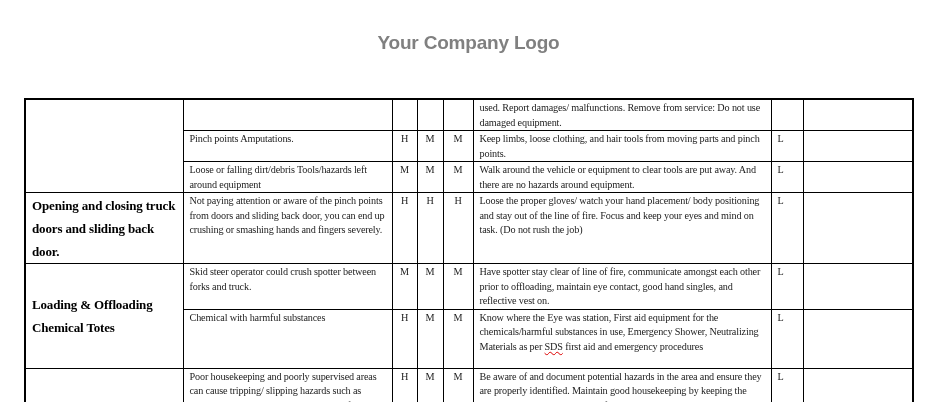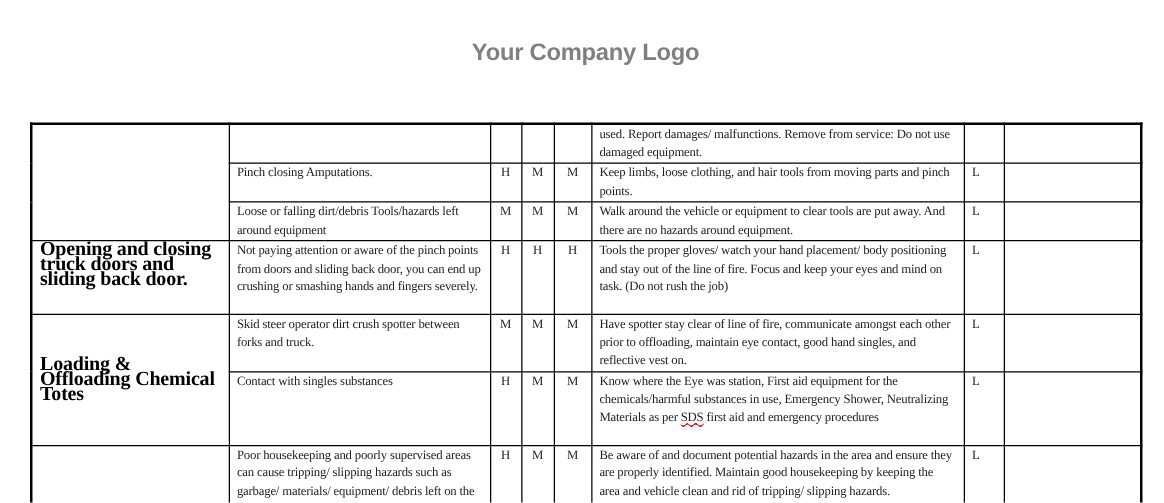--- a/index.html
+++ b/index.html
@@ -12,21 +12,21 @@
   table.jsa {
     position: absolute; left: 24px; top: 98px;
     border-collapse: collapse; table-layout: fixed;
     border: 2px solid #000;
     font-family: "DejaVu Sans", sans-serif; font-size: 10.2px; line-height: 14.5px; color: #222;
   }
   table.jsa td {
     border: 1px solid #000; vertical-align: top; padding: 1px 6px 0 6px;
     overflow: hidden; white-space: normal; letter-spacing: -0.15px; font-family: Liberation Serif, serif;
   }
-  td.task { font-weight: bold; font-size: 16px; line-height: 12px; color: #000; padding-left: 6px; }
+  td.task { font-weight: bold; font-size: 13px; line-height: 23px; color: #000; padding-left: 6px; }
   td.task.mid { vertical-align: middle; }
   td.rate { text-align: center; padding: 1px 0 0 0; }
   td.resid { padding-left: 7px; }
   .pre { white-space: pre-line; }
   .squiggle { text-decoration: underline wavy #d00; text-decoration-thickness: 1px; }
 </style>
 </head>
 <body>
 
 <div class="logo">Your Company Logo</div>
@@ -49,21 +49,21 @@
       <td class="pre"></td>
       <td class="rate"></td>
       <td class="rate"></td>
       <td class="rate"></td>
       <td>used.  Report damages/ malfunctions.  Remove from service: Do not use damaged equipment.</td>
       <td class="resid"></td>
       <td></td>
     </tr>
 
     <tr style="height:29px">
-      <td class="pre">Pinch closing
+      <td class="pre">Pinch points
 Amputations.</td>
       <td class="rate">H</td>
       <td class="rate">M</td>
       <td class="rate">M</td>
       <td>Keep limbs, loose clothing, and hair tools from moving parts and pinch points.</td>
       <td class="resid">L</td>
       <td></td>
     </tr>
 
     <tr style="height:29px">
@@ -76,38 +76,38 @@
       <td class="resid">L</td>
       <td></td>
     </tr>
 
     <tr style="height:59px">
       <td class="task">Opening and closing truck doors and sliding back door.</td>
       <td>Not paying attention or aware of the pinch points from doors and sliding back door, you can end up crushing or smashing hands and fingers severely.</td>
       <td class="rate">H</td>
       <td class="rate">H</td>
       <td class="rate">H</td>
-      <td>Tools the proper gloves/ watch your hand placement/ body positioning and stay out of the line of fire. Focus and keep your eyes and mind on task. (Do not rush the job)</td>
+      <td>Loose the proper gloves/ watch your hand placement/ body positioning and stay out of the line of fire. Focus and keep your eyes and mind on task. (Do not rush the job)</td>
       <td class="resid">L</td>
       <td></td>
     </tr>
 
     <tr style="height:44px">
       <td class="task mid" rowspan="2">Loading &amp; Offloading Chemical Totes</td>
-      <td>Skid steer operator dirt crush spotter between forks and truck.</td>
+      <td>Skid steer operator could crush spotter between forks and truck.</td>
       <td class="rate">M</td>
       <td class="rate">M</td>
       <td class="rate">M</td>
       <td class="pre"> Have spotter stay clear of line of fire, communicate amongst each other prior to offloading, maintain eye contact, good hand singles, and reflective vest on.</td>
       <td class="resid">L</td>
       <td></td>
     </tr>
 
     <tr style="height:59px">
-      <td>Contact with singles substances</td>
+      <td>Chemical with harmful substances</td>
       <td class="rate">H</td>
       <td class="rate">M</td>
       <td class="rate">M</td>
       <td><span>Know where the Eye was station, First aid equipment for the chemicals/harmful substances in use, Emergency Shower, Neutralizing Materials as per </span><span class="squiggle">SDS</span><span> first aid and emergency procedures</span></td>
       <td class="resid">L</td>
       <td></td>
     </tr>
 
     <tr style="height:60px">
       <td class="task"></td>

